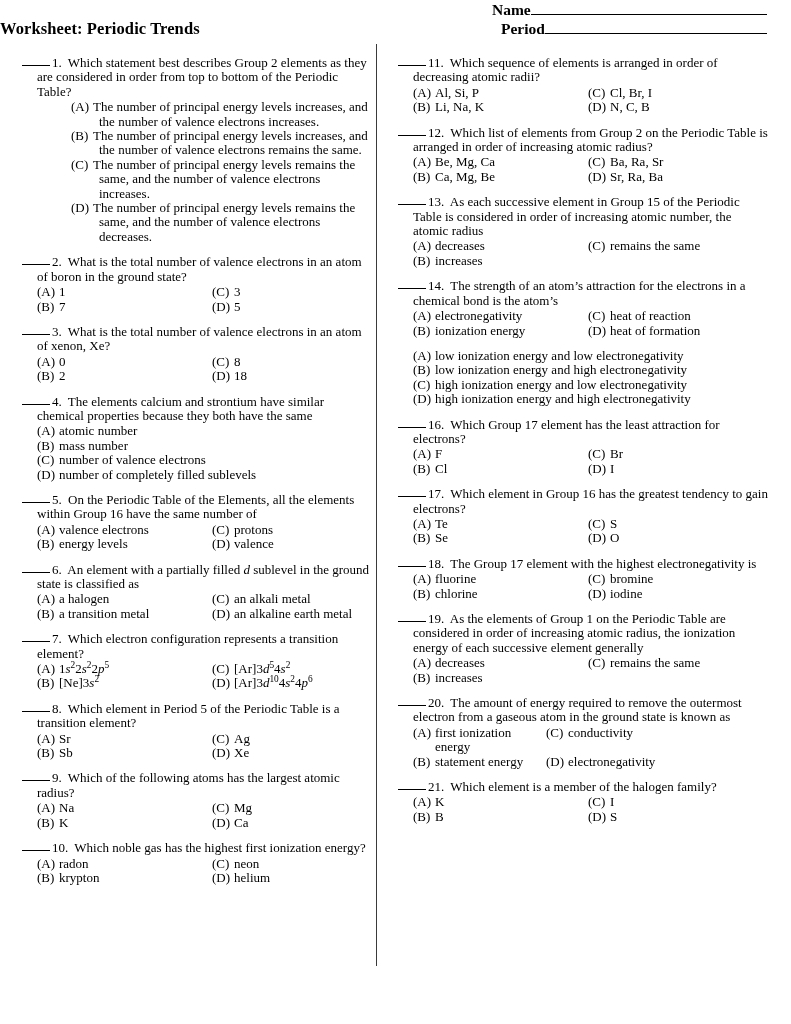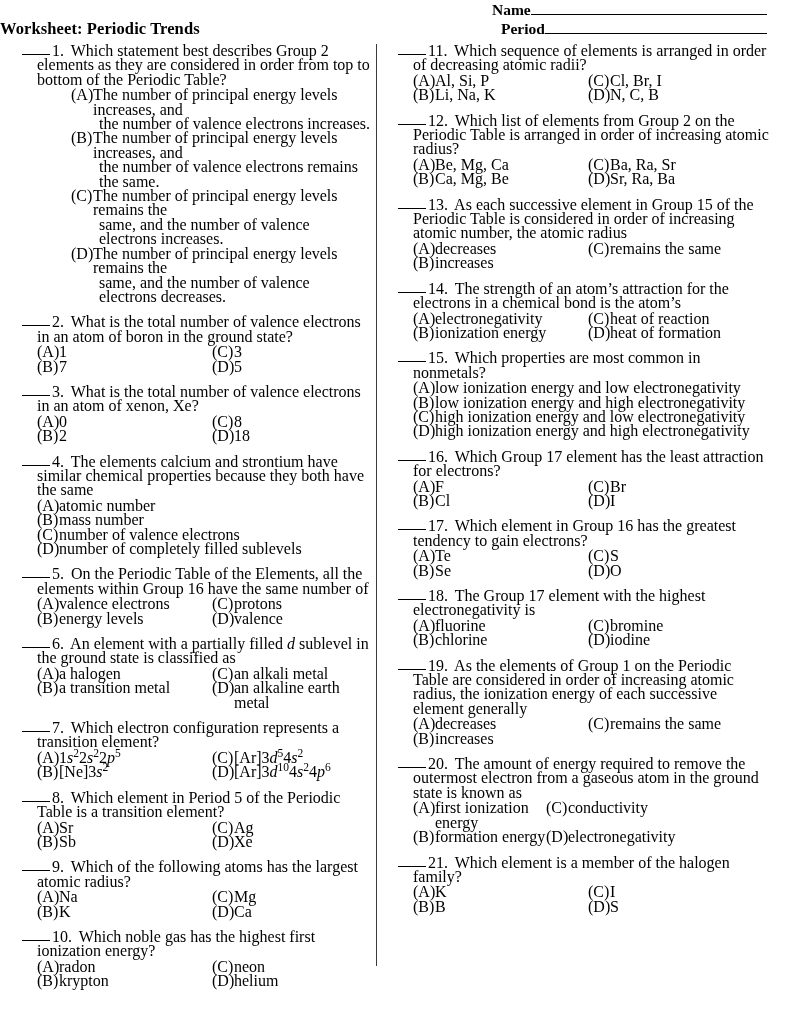--- a/index.html
+++ b/index.html
@@ -73,22 +73,22 @@
   
   .columns {
     position: absolute;
     top: 44px;
     left: 0;
     width: 791px;
     height: 925px;
   }
   .col {
     position: absolute;
-    top: 0;
-    font-size: 16px;
+    top: 12px;
+    font-size: 13px;
     line-height: 14.4px;
   }
   .col-left {
     left: 22px;
     width: 348px;
   }
   .col-right {
     left: 398px;
     width: 372px;
   }
@@ -476,21 +476,20 @@
               <span class="ltr">(B)</span>
               <span class="otxt">ionization energy</span>
             </div>
             <div class="opt">
               <span class="ltr">(D)</span>
               <span class="otxt">heat of formation</span>
             </div>
           </div>
         </div>
         <div class="q">
-          <div class="stem"><span class="blank"></span><span class="num">15.</span><span class="txt"> Which properties are most common in nonmetals?</span></div>
           <div class="opts stack">
             <div class="opt">
               <span class="ltr">(A)</span>
               <span class="otxt">low ionization energy and low electronegativity</span>
             </div>
             <div class="opt">
               <span class="ltr">(B)</span>
               <span class="otxt">low ionization energy and high electronegativity</span>
             </div>
             <div class="opt">
@@ -589,21 +588,21 @@
             <div class="opt">
               <span class="ltr">(A)</span>
               <span class="otxt">first ionization energy</span>
             </div>
             <div class="opt">
               <span class="ltr">(C)</span>
               <span class="otxt">conductivity</span>
             </div>
             <div class="opt">
               <span class="ltr">(B)</span>
-              <span class="otxt">formation energy</span>
+              <span class="otxt">statement energy</span>
             </div>
             <div class="opt">
               <span class="ltr">(D)</span>
               <span class="otxt">electronegativity</span>
             </div>
           </div>
         </div>
         <div class="q">
           <div class="stem"><span class="blank"></span><span class="num">21.</span><span class="txt"> Which element is a member of the halogen family?</span></div>
           <div class="opts grid">

